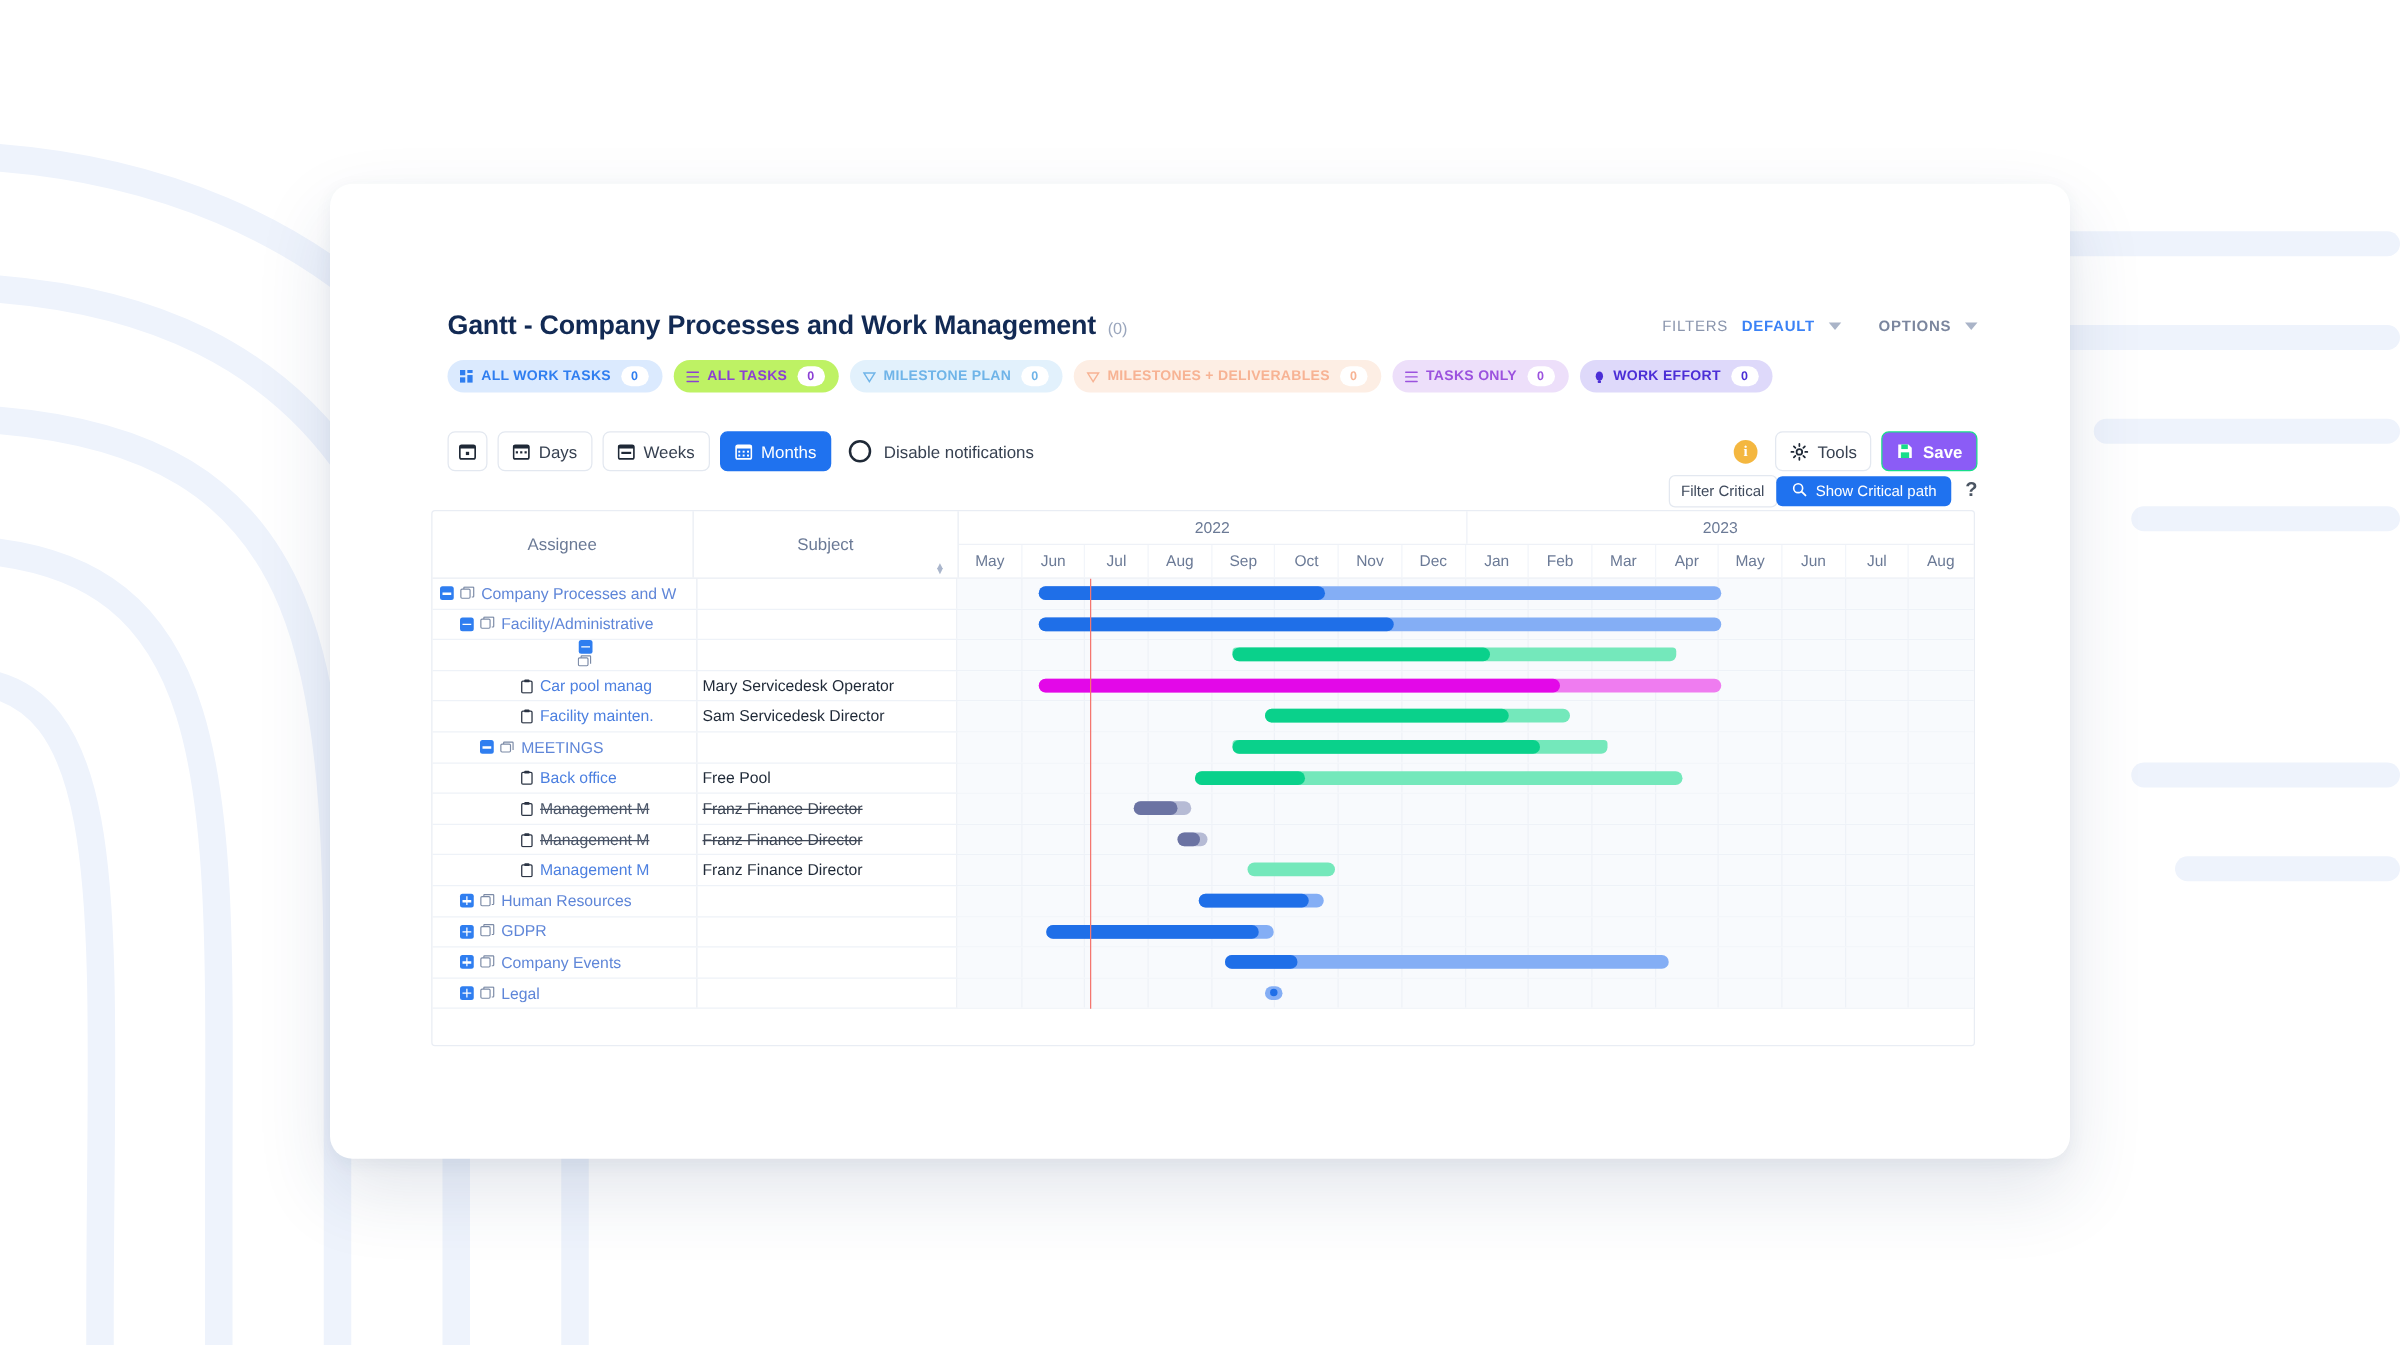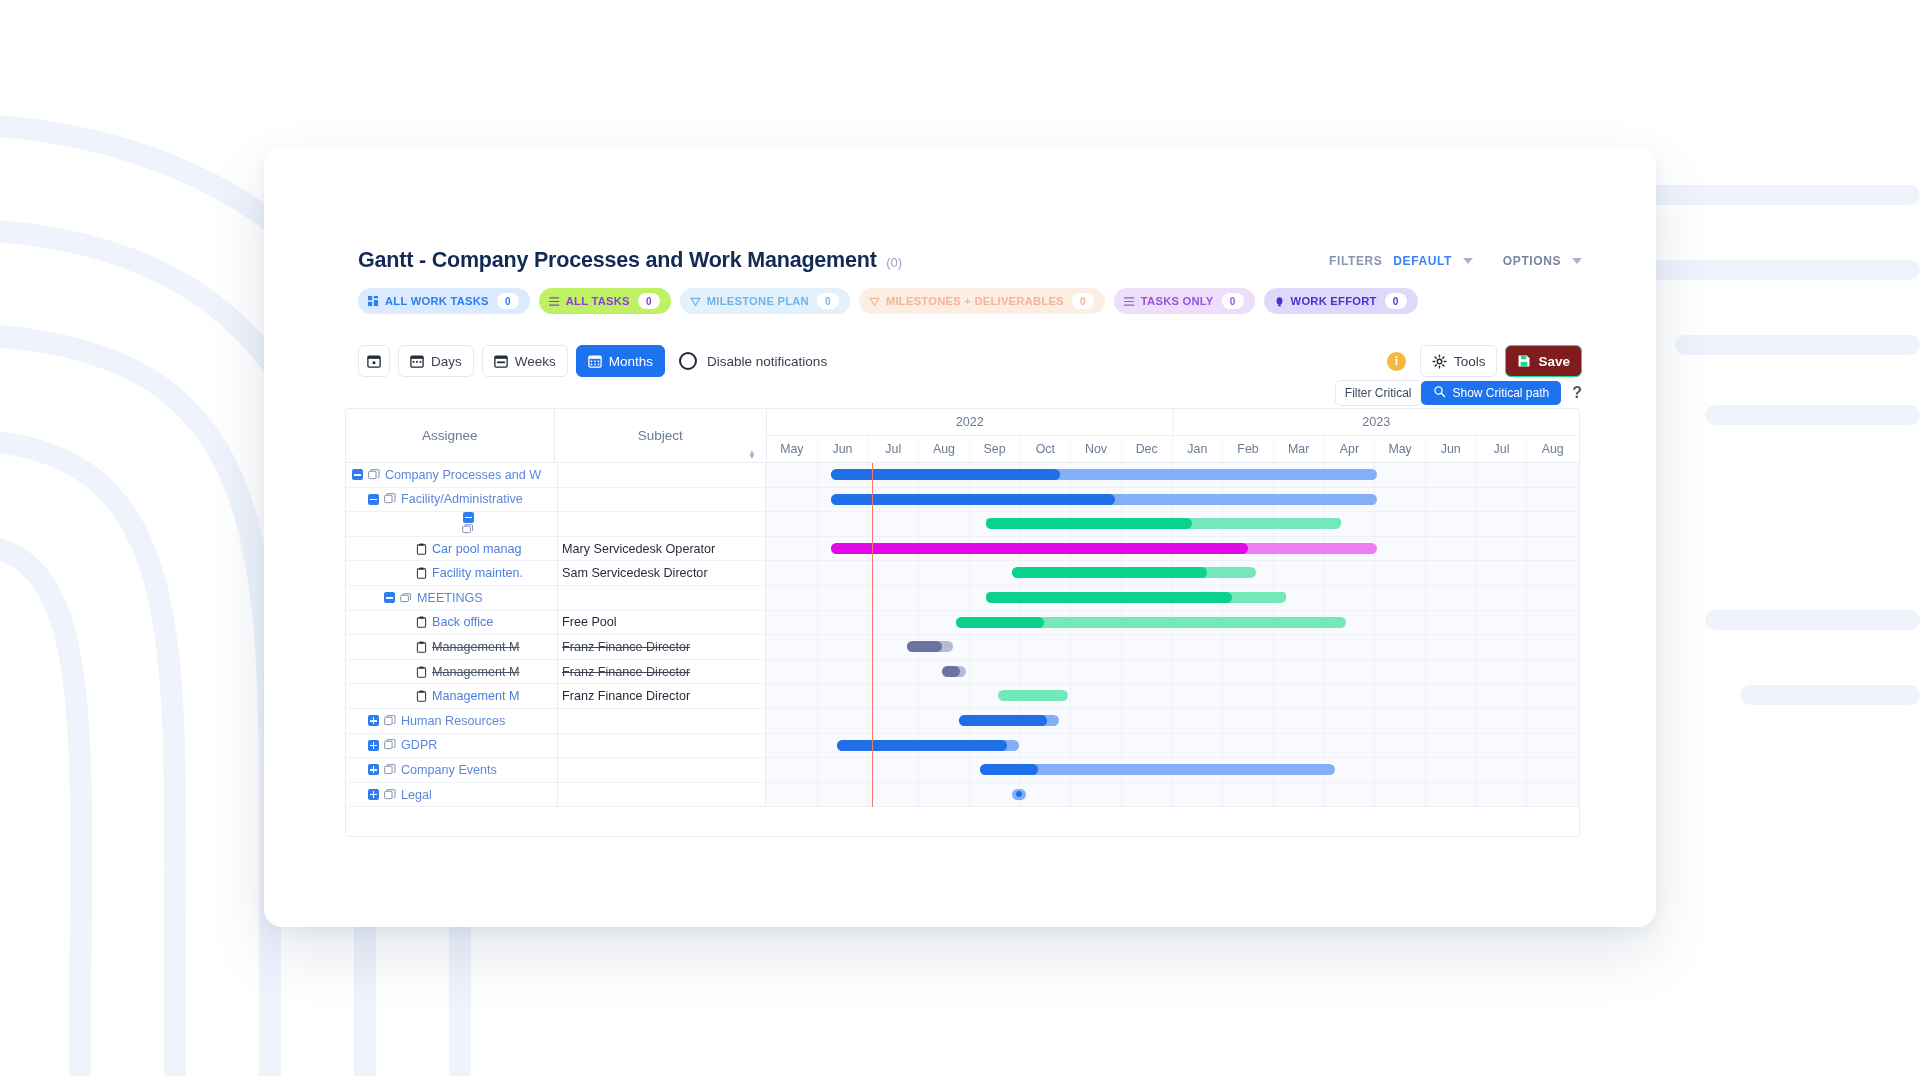--- a/index.html
+++ b/index.html
@@ -25,21 +25,21 @@
   
   #header-row{position:absolute;left:358px;top:248px;right:0;height:34px;z-index:3;}
   #page-title{
     font-size:21.5px;font-weight:bold;color:#122a54;letter-spacing:-.2px;
     display:inline-block;vertical-align:baseline;
   }
   #page-title-count{font-size:13px;color:#9aa6bd;font-weight:normal;margin-left:5px;}
 
   #header-right{position:absolute;right:338px;top:253px;z-index:3;font-size:12px;letter-spacing:.6px;}
   #header-right span{vertical-align:middle;}
-  .hdr-label{color:#8a95ad;font-weight:bold;}
+  .hdr-label{color:#8a95ad;font-weight:normal;}
   .hdr-value{color:#3b82f6;font-weight:bold;margin-left:7px;}
   .caret{display:inline-block;width:0;height:0;border-left:5px solid transparent;
          border-right:5px solid transparent;border-top:6px solid #aab4c8;margin-left:7px;vertical-align:middle;}
   .hdr-opt{color:#7b869e;font-weight:bold;margin-left:26px;}
 
   
   #tabs{position:absolute;left:358px;top:288px;z-index:3;white-space:nowrap;}
   .tab{
     display:inline-flex;align-items:center;height:26px;border-radius:13px;
     padding:0 11px 0 10px;margin-right:9px;font-size:11.2px;font-weight:bold;
@@ -66,21 +66,21 @@
   #notif-wrap{display:inline-flex;align-items:center;margin-left:6px;cursor:pointer;}
   #notif-ring{width:14px;height:14px;border-radius:50%;border:2.6px solid #1f2937;margin-right:10px;}
   #notif-label{font-size:13.5px;color:#374151;}
 
   #toolbar-right{position:absolute;right:338px;top:345px;z-index:3;display:flex;align-items:center;}
   #info-badge{
     width:19px;height:19px;border-radius:50%;background:#f4b740;color:#fff;
     font-size:12px;font-weight:bold;display:flex;align-items:center;justify-content:center;
     margin-right:14px;font-family:"Liberation Serif",serif;cursor:pointer;
   }
-  #save-btn{background:#7f1d1d;border-color:#18dd8a;color:#fff;font-weight:bold;margin-right:0;}
+  #save-btn{background:#8b5cf6;border-color:#18dd8a;color:#fff;font-weight:bold;margin-right:0;}
 
   
   #critical-row{position:absolute;right:338px;top:380px;z-index:3;display:flex;align-items:center;}
   #filter-critical{
     height:24px;display:inline-flex;align-items:center;padding:0 9px;
     border:1px solid #e3e8f0;background:#fff;border-radius:5px;
     font-size:12px;color:#3f4a5c;cursor:pointer;
   }
   #show-critical{
     height:24px;display:inline-flex;align-items:center;padding:0 12px;

